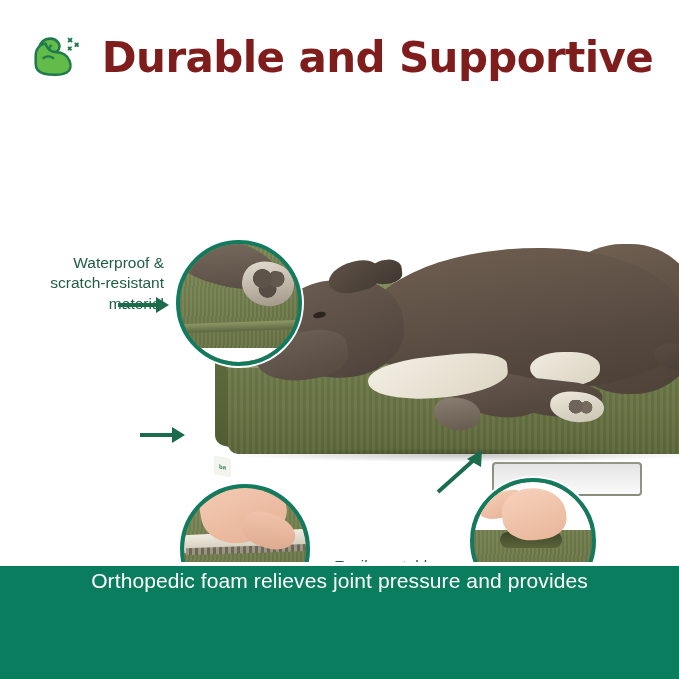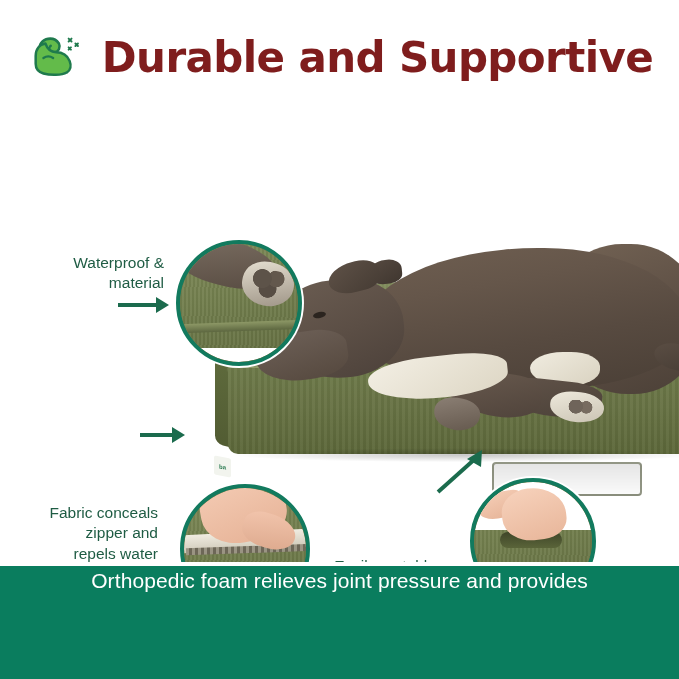--- a/index.html
+++ b/index.html
@@ -323,34 +323,30 @@
         <div class="fabric"></div>
         <div class="i3-white"></div>
         <div class="i3-slot"></div>
         <div class="i3-wrist"></div>
         <div class="i3-hand"></div>
       </div>
     </div>
 
     <div class="callout c1">
       <div>Waterproof &amp;</div>
+      <div>scratch-resistant</div>
       <div>material</div>
     </div>
     <span class="arrow" style="left:118px;top:195px;">
       <svg width="54" height="20" viewBox="0 0 54 20">
         <path d="M0 10h40" stroke="#1b6b4d" stroke-width="4" fill="none"></path>
         <path d="M38 2l13 8-13 8z" fill="#1b6b4d"></path>
       </svg>
     </span>
 
-    <div class="callout c2">
-      <div>Fabric conceals</div>
-      <div>zipper and</div>
-      <div>repels water</div>
-    </div>
     <span class="arrow" style="left:140px;top:325px;">
       <svg width="48" height="20" viewBox="0 0 48 20">
         <path d="M0 10h34" stroke="#1b6b4d" stroke-width="4" fill="none"></path>
         <path d="M32 2l13 8-13 8z" fill="#1b6b4d"></path>
       </svg>
     </span>
 
     <div class="callout c3">
       <div>Easily portable</div>
 

